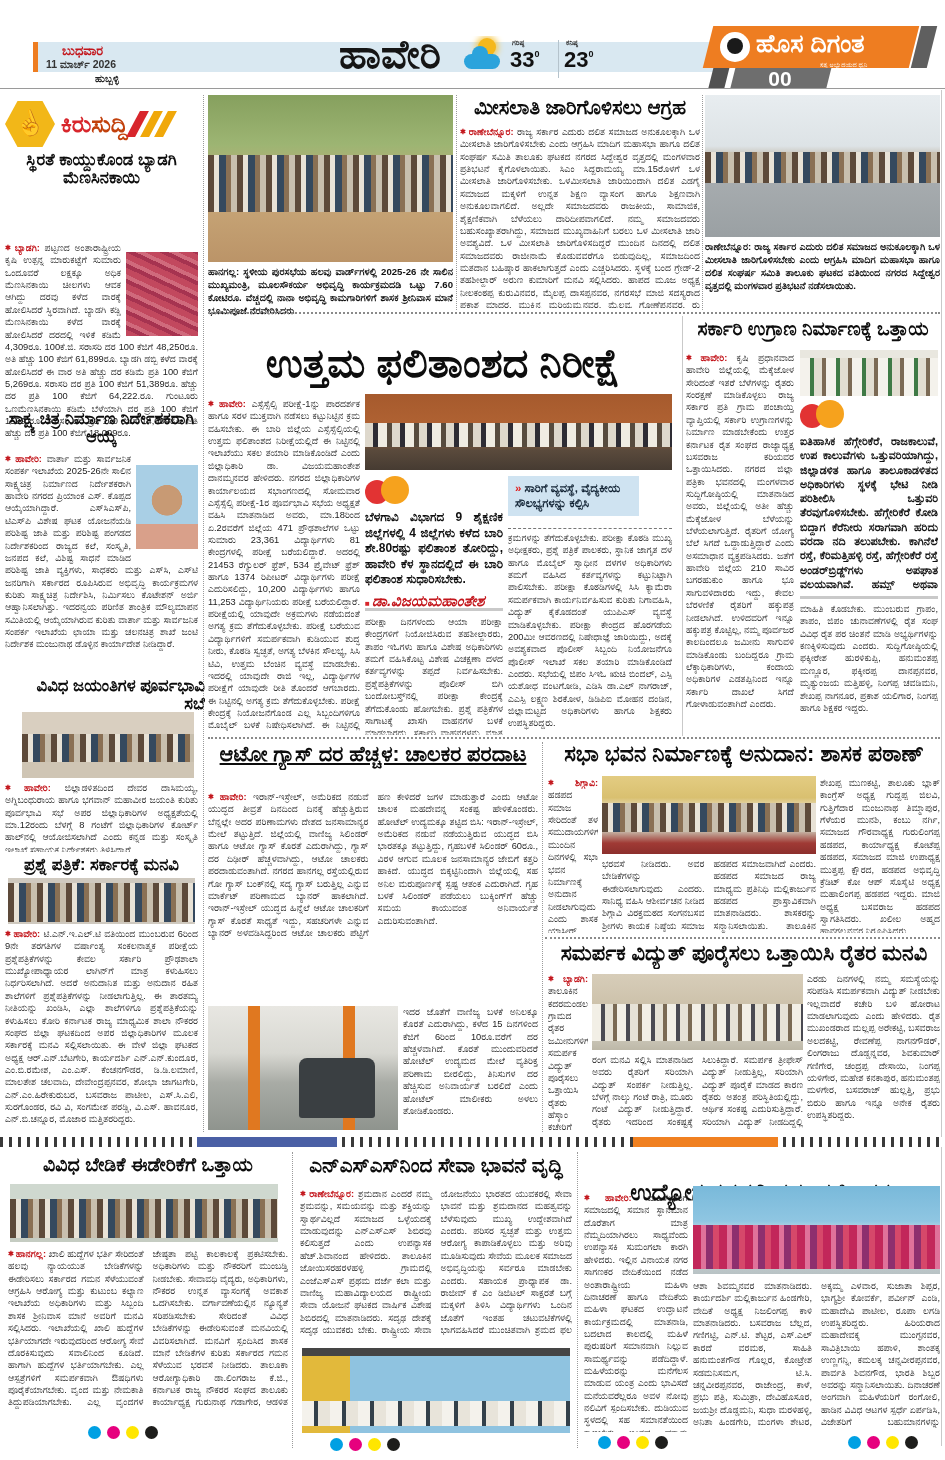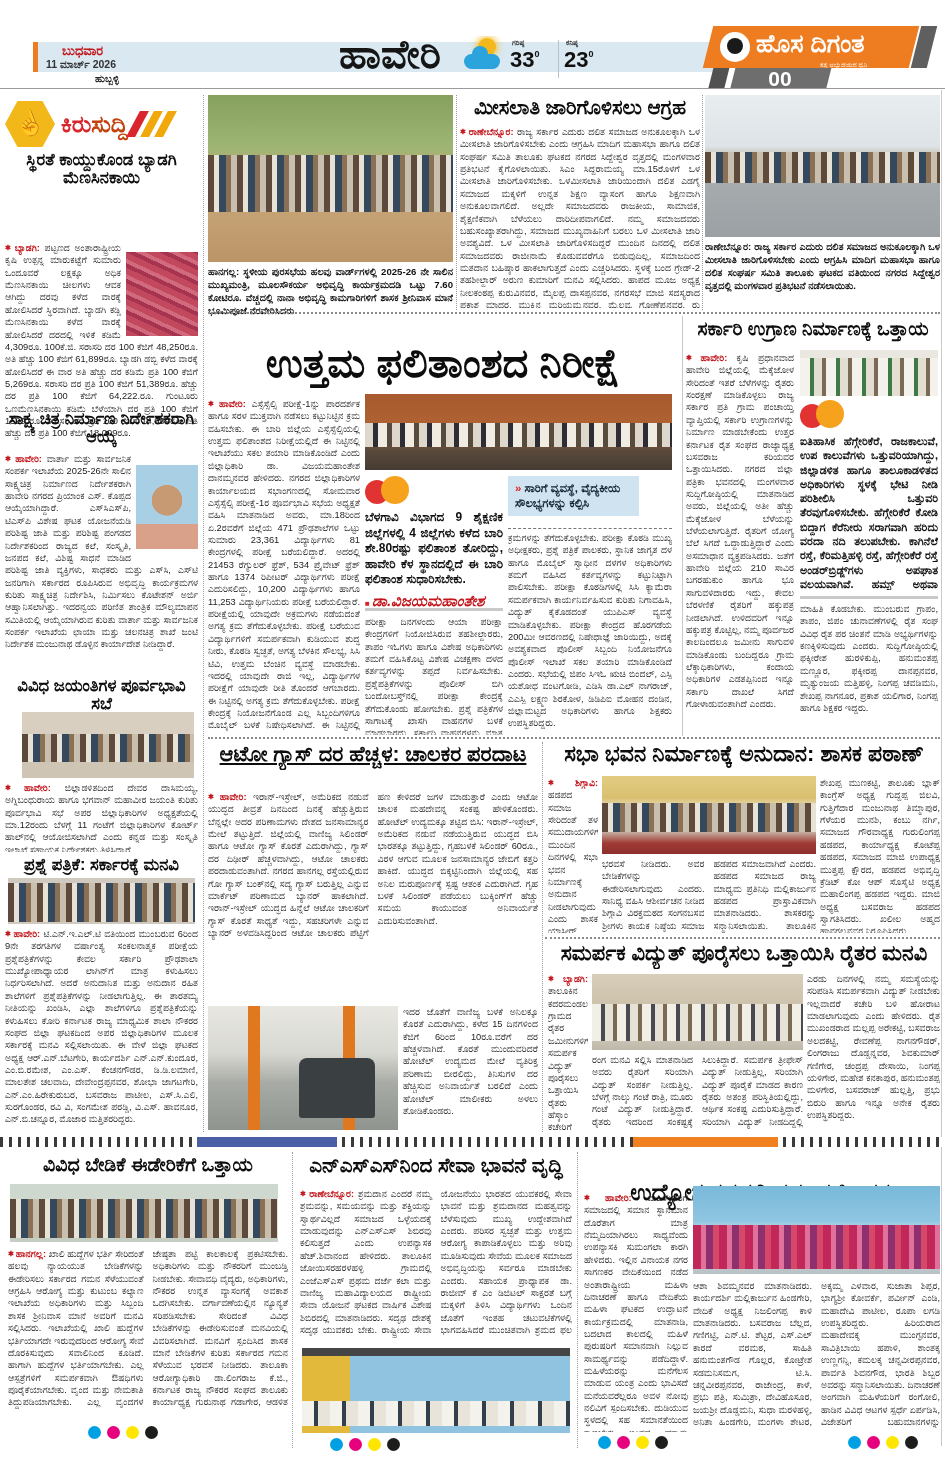--- a/index.html
+++ b/index.html
@@ -121,27 +121,27 @@
     <span>ಪಟ್ಟಣದ ಅಂತಾರಾಷ್ಟ್ರೀಯ ಕೃಷಿ ಉತ್ಪನ್ನ ಮಾರುಕಟ್ಟೆಗೆ ಸುಮಾರು ಒಂದೂವರೆ ಲಕ್ಷಕ್ಕೂ ಅಧಿಕ ಮೆಣಸಿನಕಾಯಿ ಚೀಲಗಳು ಆವಕ ಆಗಿದ್ದು ದರವು ಕಳೆದ ವಾರಕ್ಕೆ ಹೋಲಿಸಿದರೆ ಸ್ಥಿರವಾಗಿದೆ. ಬ್ಯಾಡಗಿ ಕಡ್ಡಿ ಮೆಣಸಿನಕಾಯಿ ಕಳೆದ ವಾರಕ್ಕೆ ಹೋಲಿಸಿದರೆ ದರದಲ್ಲಿ ಇಳಿಕೆ ಕಡಿಮೆ 4,309ರೂ. 100ಕೆ.ಜಿ. ಸರಾಸರಿ ದರ 100 ಕೆಜಿಗೆ 48,250ರೂ. ಅತಿ ಹೆಚ್ಚು 100 ಕೆಜಿಗೆ 61,899ರೂ. ಬ್ಯಾಡಗಿ ಡಬ್ಬಿ ಕಳೆದ ವಾರಕ್ಕೆ ಹೋಲಿಸಿದರೆ ಈ ವಾರ ಅತಿ ಹೆಚ್ಚು ದರ ಕಡಿಮೆ ಪ್ರತಿ 100 ಕೆಜಿಗೆ 5,269ರೂ. ಸರಾಸರಿ ದರ ಪ್ರತಿ 100 ಕೆಜಿಗೆ 51,389ರೂ. ಹೆಚ್ಚು ದರ ಪ್ರತಿ 100 ಕೆಜಿಗೆ 64,222.ರೂ. ಗುಂಟೂರು ಒಣಮೆಣಸಿನಕಾಯಿ ಕಡಿಮೆ ಬೆಳೆಯಾಗಿ ದರ ಪ್ರತಿ 100 ಕೆಜಿಗೆ 1529 ರೂ. ಸರಾಸರಿ ದರ ಪ್ರತಿ 100 ಕೆಜಿಗೆ 14,009ರೂ. ಅತಿ ಹೆಚ್ಚು ದರ ಪ್ರತಿ 100 ಕೆಜಿಗೆ 18,009ರೂ.</span>
   </div>
 
   <div class="abs hd" style="left:5px;top:409px;width:193px;height:42px;font-size:16.5px;">ಸಾಕ್ಷ್ಯ ಚಿತ್ರ ನಿರ್ಮಾಣ ನಿರ್ದೇಶಕರಾಗಿ ಆಯ್ಕೆ</div>
   <div class="abs bt" style="left:5px;top:453px;width:193px;height:220px;">
     <div style="float:right;width:62px;height:84px;margin:12px 0 3px 5px;background:radial-gradient(circle at 50% 42%,#c89a74 0 26%,rgba(0,0,0,0) 27%),linear-gradient(180deg,#a9cfe5 0 70%,#d9a08a 70% 100%);"></div>
     <span class="dl">ಹಾವೇರಿ:</span>
     <span>ವಾರ್ತಾ ಮತ್ತು ಸಾರ್ವಜನಿಕ ಸಂಪರ್ಕ ಇಲಾಖೆಯ 2025-26ನೇ ಸಾಲಿನ ಸಾಕ್ಷ್ಯಚಿತ್ರ ನಿರ್ಮಾಣದ ನಿರ್ದೇಶಕರಾಗಿ ಹಾವೇರಿ ನಗರದ ಪ್ರಿಯಾಂಕ ಎಸ್. ಕೊಪ್ಪದ ಆಯ್ಕೆಯಾಗಿದ್ದಾರೆ. ಎಸ್‌ಸಿಎಸ್‌ಪಿ, ಟಿಎಸ್‌ಪಿ ವಿಶೇಷ ಘಟಕ ಯೋಜನೆಯಡಿ ಪರಿಶಿಷ್ಟ ಜಾತಿ ಮತ್ತು ಪರಿಶಿಷ್ಟ ಪಂಗಡದ ನಿರ್ದೇಶಕರಿಂದ ರಾಜ್ಯದ ಕಲೆ, ಸಂಸ್ಕೃತಿ, ಜನಪದ ಕಲೆ, ವಿಶಿಷ್ಟ ಸಾಧನೆ ಮಾಡಿದ ಪರಿಶಿಷ್ಟ ಜಾತಿ ವ್ಯಕ್ತಿಗಳು, ಸಾಧಕರು ಮತ್ತು ಎಸ್‌ಸಿ, ಎಸ್‌ಟಿ ಜನರಿಗಾಗಿ ಸರ್ಕಾರದ ರೂಪಿಸಿರುವ ಅಭಿವೃದ್ಧಿ ಕಾರ್ಯಕ್ರಮಗಳ ಕುರಿತು ಸಾಕ್ಷ್ಯಚಿತ್ರ ನಿರ್ದೇಶಿಸಿ, ನಿರ್ಮಿಸಲು ಕೊಟೇಶನ್ ಅರ್ಜಿ ಆಹ್ವಾನಿಸಲಾಗಿತ್ತು. ಇದರನ್ವಯ ಪರಿಣಿತ ತಾಂತ್ರಿಕ ಮೌಲ್ಯಮಾಪನ ಸಮಿತಿಯಲ್ಲಿ ಆಯ್ಕೆಯಾಗಿರುವ ಕುರಿತು ವಾರ್ತಾ ಮತ್ತು ಸಾರ್ವಜನಿಕ ಸಂಪರ್ಕ ಇಲಾಖೆಯ ಛಾಯಾ ಮತ್ತು ಚಲನಚಿತ್ರ ಶಾಖೆ ಜಂಟಿ ನಿರ್ದೇಶಕ ಮಂಜುನಾಥ ಡೊಳ್ಳಿನ ಕಾರ್ಯಾದೇಶ ನೀಡಿದ್ದಾರೆ.</span>
   </div>
 
-  <div class="abs hd" style="left:5px;top:676px;width:193px;height:34px;font-size:16.5px;">ವಿವಿಧ ಜಯಂತಿಗಳ ಪೂರ್ವಭಾವಿ ಸಭೆ</div>
+  <div class="abs hd" style="left:12px;top:676px;width:193px;height:34px;font-size:16.5px;text-align:right;">ವಿವಿಧ ಜಯಂತಿಗಳ ಪೂರ್ವಭಾವಿ ಸಭೆ</div>
   <div class="photo" style="left:22px;top:712px;width:172px;height:66px;background:linear-gradient(180deg,#d9cfc0 0 35%,#cfc5b4 35% 100%);">
       <div class="pband" style="top:34%;height:42%;"></div>
     </div>
   <div class="abs bt" style="left:5px;top:782px;width:193px;height:70px;">
     <span class="dl">ಹಾವೇರಿ:</span>
-    <span>ಜಿಲ್ಲಾಡಳಿತದಿಂದ ದೇವರ ದಾಸಿಮಯ್ಯ, ಅಗ್ನಿಬಂಧುರಾಯ ಹಾಗೂ ಭಗವಾನ್ ಮಹಾವೀರ ಜಯಂತಿ ಕುರಿತು ಪೂರ್ವಭಾವಿ ಸಭೆ ಅಪರ ಜಿಲ್ಲಾಧಿಕಾರಿಗಳ ಅಧ್ಯಕ್ಷತೆಯಲ್ಲಿ ಮಾ.12ರಂದು ಬೆಳಗ್ಗೆ 11 ಗಂಟೆಗೆ ಜಿಲ್ಲಾಧಿಕಾರಿಗಳ ಕೋರ್ಟ್ ಹಾಲ್‌ನಲ್ಲಿ ಆಯೋಜಿಸಲಾಗಿದೆ ಎಂದು ಕನ್ನಡ ಮತ್ತು ಸಂಸ್ಕೃತಿ ಇಲಾಖೆ ಸಹಾಯಕ ನಿರ್ದೇಶಕರು ತಿಳಿಸಿದ್ದಾರೆ.</span>
+    <span>ಜಿಲ್ಲಾಡಳಿತದಿಂದ ದೇವರ ದಾಸಿಮಯ್ಯ, ಅಗ್ನಿಬಂಧುರಾಯ ಹಾಗೂ ಭಗವಾನ್ ಮಹಾವೀರ ಜಯಂತಿ ಕುರಿತು ಪೂರ್ವಭಾವಿ ಸಭೆ ಅಪರ ಜಿಲ್ಲಾಧಿಕಾರಿಗಳ ಅಧ್ಯಕ್ಷತೆಯಲ್ಲಿ ಮಾ.12ರಂದು ಬೆಳಗ್ಗೆ 8 ಗಂಟೆಗೆ ಜಿಲ್ಲಾಧಿಕಾರಿಗಳ ಕೋರ್ಟ್ ಹಾಲ್‌ನಲ್ಲಿ ಆಯೋಜಿಸಲಾಗಿದೆ ಎಂದು ಕನ್ನಡ ಮತ್ತು ಸಂಸ್ಕೃತಿ ಇಲಾಖೆ ಸಹಾಯಕ ನಿರ್ದೇಶಕರು ತಿಳಿಸಿದ್ದಾರೆ.</span>
   </div>
 
   <div class="abs hd" style="left:5px;top:855px;width:193px;height:22px;font-size:16.5px;">ಪ್ರಶ್ನೆ ಪತ್ರಿಕೆ: ಸರ್ಕಾರಕ್ಕೆ ಮನವಿ</div>
   <div class="photo" style="left:8px;top:878px;width:187px;height:46px;background:#cfc9bf;">
       <div class="pband" style="top:10%;height:85%;"></div>
     </div>
   <div class="abs bt" style="left:5px;top:928px;width:193px;height:204px;">
     <span class="dl">ಹಾವೇರಿ:</span>
     <span>ಟಿ.ಎನ್.ಇ.ಎಲ್.ಟಿ ವತಿಯಿಂದ ಮುಂಬರುವ 6ರಿಂದ 9ನೇ ತರಗತಿಗಳ ವರ್ಷಾಂತ್ಯ ಸಂಕಲನಾತ್ಮಕ ಪರೀಕ್ಷೆಯ ಪ್ರಶ್ನೆಪತ್ರಿಕೆಗಳನ್ನು ಕೇವಲ ಸರ್ಕಾರಿ ಪ್ರೌಢಶಾಲಾ ಮುಖ್ಯೋಪಾಧ್ಯಾಯರ ಲಾಗಿನ್‌ಗೆ ಮಾತ್ರ ಕಳುಹಿಸಲು ನಿರ್ಧರಿಸಲಾಗಿದೆ. ಅದರೆ ಅನುದಾನಿತ ಮತ್ತು ಅನುದಾನ ರಹಿತ ಶಾಲೆಗಳಿಗೆ ಪ್ರಶ್ನೆಪತ್ರಿಕೆಗಳನ್ನು ನೀಡಲಾಗುತ್ತಿಲ್ಲ. ಈ ತಾರತಮ್ಯ ನೀತಿಯನ್ನು ಖಂಡಿಸಿ, ಎಲ್ಲಾ ಶಾಲೆಗಳಿಗೂ ಪ್ರಶ್ನೆಪತ್ರಿಕೆಯನ್ನು ಕಳುಹಿಸಲು ಕೋರಿ ಕರ್ನಾಟಕ ರಾಜ್ಯ ಮಾಧ್ಯಮಿಕ ಶಾಲಾ ನೌಕರರ ಸಂಘದ ಜಿಲ್ಲಾ ಘಟಕದಿಂದ ಅಪರ ಜಿಲ್ಲಾಧಿಕಾರಿಗಳ ಮೂಲಕ ಸರ್ಕಾರಕ್ಕೆ ಮನವಿ ಸಲ್ಲಿಸಲಾಯಿತು. ಈ ವೇಳೆ ಜಿಲ್ಲಾ ಘಟಕದ ಅಧ್ಯಕ್ಷ ಆರ್.ಎನ್.ಬೆಟಗೇರಿ, ಕಾರ್ಯದರ್ಶಿ ಎನ್.ಎನ್.ಕುಂದೂರ, ಎಂ.ಬಿ.ರಮೇಶ, ಎಂ.ಎಸ್. ಕೆಂಚನಗೌಡರ, ಡಿ.ಡಿ.ಲಮಾಣಿ, ಮಾಲತೇಶ ಚಲವಾದಿ, ದೇವೇಂದ್ರಪ್ಪನವರ, ಶೋಭಾ ಜಾಗಟಗೇರಿ, ಎನ್.ಎಂ.ಹಿರೇಕುರುಬರ, ಬಸವರಾಜ ಪಾಟೀಲ, ಎಸ್.ಸಿ.ಎಲಿ, ಸುರಗೊಂಡರ, ರವಿ ವಿ, ಸಂಗಮೇಶ ಪರಡ್ಡಿ, ವಿ.ಎಸ್. ಹಾವನೂರ, ಎನ್.ಬಿ.ಚನ್ನೂರ, ಮೊಜಾರ ಮತ್ತಿತರರಿದ್ದರು.</span>
   </div>

